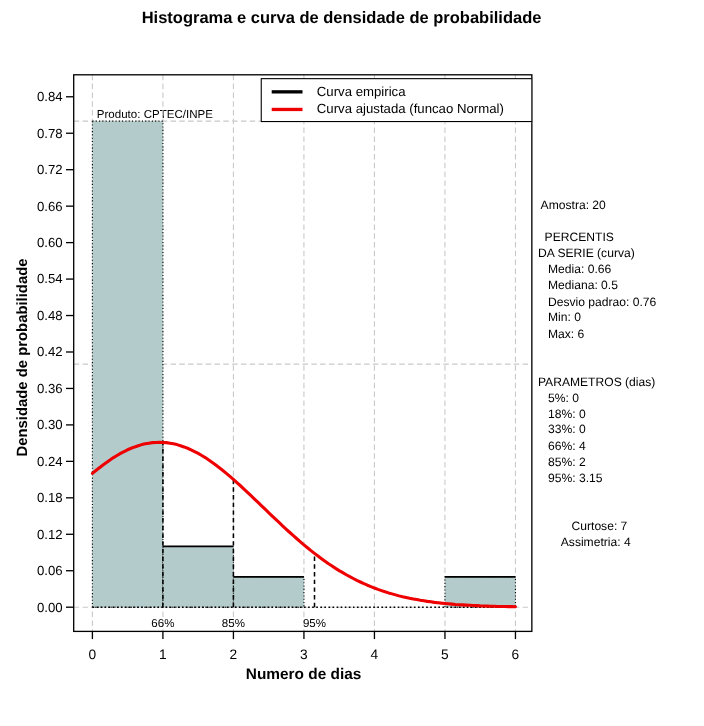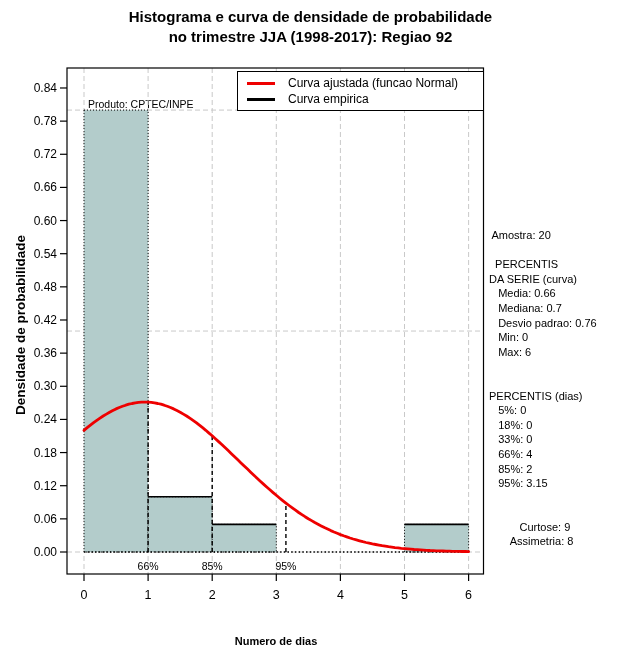--- a/index.html
+++ b/index.html
@@ -11,43 +11,42 @@
   #title{
     left:0;top:7px;width:525px;text-align:center;
     font-weight:bold;font-size:15px;line-height:19.5px;margin-left:48px;
   }
   #ylab{
     left:20px;top:325px;white-space:nowrap;
     transform:translate(-50%,-50%) rotate(-90deg);
     font-weight:bold;font-size:13.5px;
   }
   #xlab{
-    left:276px;top:635px;transform:translateX(-50%);
-    font-weight:bold;font-size:11px;white-space:nowrap;
+    left:276px;top:604px;transform:translateX(-50%);
+    font-weight:bold;font-size:14px;white-space:nowrap;
   }
   #produto{left:88px;top:98px;font-size:10.5px;white-space:nowrap;}
   #legend{
     left:237px;top:71px;width:245px;height:38px;
     border:1px solid #000;background:#fff;
     display:flex;flex-direction:column;justify-content:center;
   }
   .lg-row{display:flex;align-items:center;height:16px;}
   .lg-line{width:28px;height:3px;margin-left:9px;margin-right:13px;flex:0 0 auto;}
   .lg-label{font-size:12px;white-space:nowrap;}
-  #stats{left:489px;top:180px;font-size:11px;line-height:14.6px;margin-top:48px;}
+  #stats{left:489px;top:180px;font-size:11px;line-height:14.6px;}
   #stats div{white-space:pre;}
   #plot-svg{left:0;top:0;}
   svg{font-family:"Liberation Sans", sans-serif;}
 </style>
 </head>
 <body>
 
 <div id="title" class="abs">
   <div>Histograma e curva de densidade de probabilidade</div>
-  <div>no trimestre JJA (1998-2017): Regiao 92</div>
 </div>
 
 <div id="ylab" class="abs">Densidade de probabilidade</div>
 <div id="xlab" class="abs">Numero de dias</div>
 <div id="produto" class="abs">Produto: CPTEC/INPE</div>
 
 <svg id="plot-svg" class="abs" width="640" height="660">
     <line x1="67" y1="552" x2="483.5" y2="552" stroke="#c9c9c9" stroke-width="1" stroke-dasharray="5,3"></line>
     <line x1="67" y1="331.03999999999996" x2="483.5" y2="331.03999999999996" stroke="#c9c9c9" stroke-width="1" stroke-dasharray="5,3"></line>
     <line x1="67" y1="110.07999999999998" x2="483.5" y2="110.07999999999998" stroke="#c9c9c9" stroke-width="1" stroke-dasharray="5,3"></line>
@@ -115,45 +114,45 @@
     <line x1="340.4" y1="574" x2="340.4" y2="581" stroke="#000" stroke-width="1.2"></line>
     <text x="340.4" y="599" text-anchor="middle" font-size="12.5">4</text>
     <line x1="404.5" y1="574" x2="404.5" y2="581" stroke="#000" stroke-width="1.2"></line>
     <text x="404.5" y="599" text-anchor="middle" font-size="12.5">5</text>
     <line x1="468.59999999999997" y1="574" x2="468.59999999999997" y2="581" stroke="#000" stroke-width="1.2"></line>
     <text x="468.59999999999997" y="599" text-anchor="middle" font-size="12.5">6</text>
   </svg>
 
 <div id="legend" class="abs">
     <div class="lg-row">
+      <span class="lg-line" style="background: rgb(0, 0, 0);"></span>
+      <span class="lg-label">Curva empirica</span>
+    </div>
+    <div class="lg-row">
       <span class="lg-line" style="background: rgb(238, 0, 0);"></span>
       <span class="lg-label">Curva ajustada (funcao Normal)</span>
-    </div>
-    <div class="lg-row">
-      <span class="lg-line" style="background: rgb(0, 0, 0);"></span>
-      <span class="lg-label">Curva empirica</span>
     </div>
   </div>
 
 <div id="stats" class="abs">
     <div> Amostra: 20</div>
     <div>&nbsp;</div>
     <div>  PERCENTIS</div>
     <div>DA SERIE (curva)</div>
     <div>   Media: 0.66</div>
-    <div>   Mediana: 0.7</div>
+    <div>   Mediana: 0.5</div>
     <div>   Desvio padrao: 0.76</div>
     <div>   Min: 0</div>
     <div>   Max: 6</div>
     <div>&nbsp;</div>
     <div>&nbsp;</div>
-    <div>PERCENTIS (dias)</div>
+    <div>PARAMETROS (dias)</div>
     <div>   5%: 0</div>
     <div>   18%: 0</div>
     <div>   33%: 0</div>
     <div>   66%: 4</div>
     <div>   85%: 2</div>
     <div>   95%: 3.15</div>
     <div>&nbsp;</div>
     <div>&nbsp;</div>
-    <div>          Curtose: 9</div>
-    <div>       Assimetria: 8</div>
+    <div>          Curtose: 7</div>
+    <div>       Assimetria: 4</div>
   </div>
 
 </body></html>

